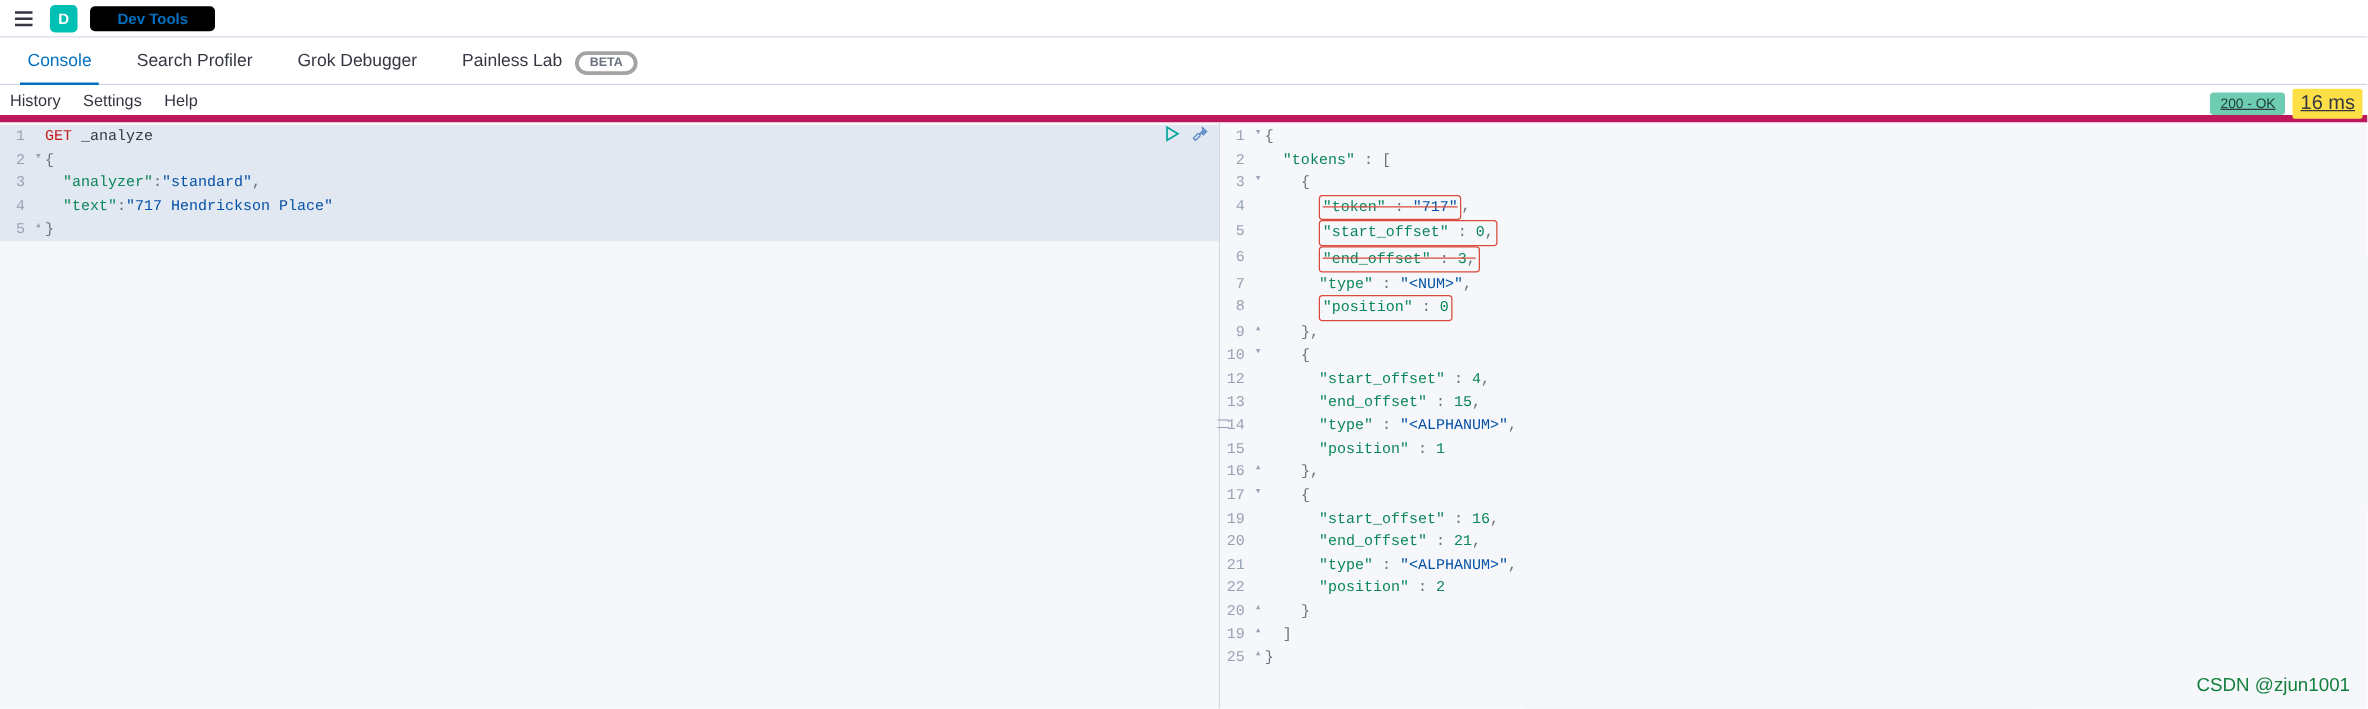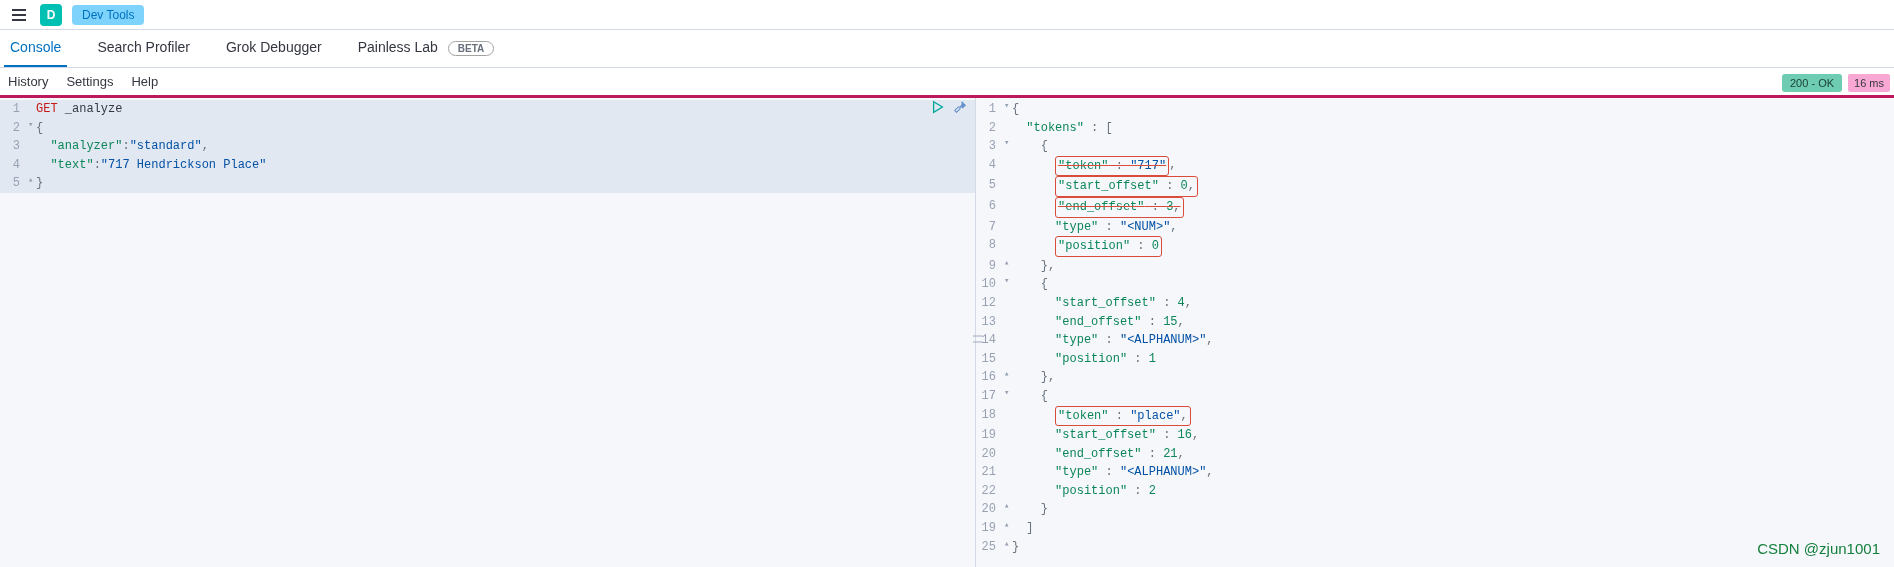--- a/index.html
+++ b/index.html
@@ -1,30 +1,30 @@
 <!DOCTYPE html>
 <html><head>
 <meta charset="utf-8">
 <style>
 * { box-sizing: border-box; margin: 0; padding: 0; }
 body { font-family: -apple-system, BlinkMacSystemFont, "Segoe UI", Helvetica, Arial, sans-serif; background: #fff; color: #343741; font-size: 14px; width: 1894px; height: 567px; overflow: hidden; position: relative; }
 .topbar { height: 30px; border-bottom: 1px solid #d3dae6; display: flex; align-items: center; padding: 0 8px; gap: 10px; }
 .hamburger { display: flex; flex-direction: column; gap: 3px; cursor: pointer; padding: 4px; }
 .hamburger span { width: 14px; height: 2px; background: #343741; }
 .app-badge { width: 22px; height: 22px; background: #00bfb3; border-radius: 4px; color: #fff; font-weight: 600; font-size: 12px; display: flex; align-items: center; justify-content: center; }
-.breadcrumb-btn { background: #7dd3fc; color: #0071c2; border: none; border-radius: 4px; padding: 3px 10px; font-size: 12px; cursor: pointer; }
-.tabbar { height: 38px; border-bottom: 1px solid #d3dae6; display: flex; align-items: flex-end; padding: 0 4px; gap: 24px; font-size: 14px; }
+.breadcrumb-btn { background: #000000; color: #0071c2; border: none; border-radius: 4px; padding: 3px 22px; font-size: 12px; cursor: pointer; font-weight: bold; }
+.tabbar { height: 38px; border-bottom: 1px solid #d3dae6; display: flex; align-items: center; padding: 0 16px; gap: 24px; font-size: 14px; }
 .tab { padding: 10px 6px; cursor: pointer; color: #343741; border-bottom: 2px solid transparent; }
 .tab.active { color: #0071c2; border-bottom-color: #0071c2; }
-.beta { border: 1px solid #a3a3a3; border-radius: 12px; padding: 1px 9px; font-size: 10px; font-weight: 700; margin-left: 6px; color: #69707d; }
-.toolbar { height: 30px; border-bottom: 3px solid #be185d; display: flex; align-items: center; padding: 0 8px; gap: 18px; font-size: 13px; }
+.beta { border: 3px solid #a3a3a3; border-radius: 12px; padding: 1px 9px; font-size: 10px; font-weight: 700; margin-left: 6px; color: #69707d; }
+.toolbar { height: 30px; border-bottom: 6px solid #be185d; display: flex; align-items: center; padding: 0 8px; gap: 18px; font-size: 13px; }
 .toolbar .menu { cursor: pointer; }
-.status-bar { position: absolute; right: 0; top: 68px; height: 30px; display: flex; align-items: center; gap: 6px; padding-right: 4px; }
+.status-bar { position: absolute; right: 0; top: 68px; height: 30px; display: flex; align-items: center; gap: 6px; padding-right: 4px; text-decoration: underline; }
 .status-pill { background: #6dccb1; color: #1a3e34; font-size: 11px; padding: 3px 8px; border-radius: 3px; }
-.timing { background: #f9a8d4; color: #343741; font-size: 11px; padding: 3px 6px; border-radius: 2px; }
+.timing { background: #fde047; color: #343741; font-size: 16px; padding: 3px 6px; border-radius: 2px; }
 .panes { display: flex; height: calc(567px - 98px); }
 .pane { flex: 1; position: relative; background: #f5f7fa; }
 .pane-left { flex: 0.515; border-right: 1px solid #d3dae6; }
 .pane-right { flex: 0.485; }
 .gutter { width: 26px; text-align: right; padding-right: 6px; color: #98a2b3; -webkit-user-select: none; user-select: none; }
 .code-area { font-family: "SFMono-Regular", Consolas, "Liberation Mono", Menlo, monospace; font-size: 12px; line-height: 1.55; padding-top: 2px; }
 .code-line { display: flex; white-space: pre; }
 .code-line.hl { background: #e1e8f2; }
 .fold { color: #98a2b3; font-size: 9px; padding-left: 2px; width: 10px; display:inline-block;}
 .tok-method { color: #c41a16; text-align: center; }
@@ -102,21 +102,20 @@
     <div class="code-line"><span class="gutter">7</span><span class="fold"> </span><span>      </span><span class="tok-key">"type"</span><span class="tok-punc"> : </span><span class="tok-str">"&lt;NUM&gt;"</span><span class="tok-punc">,</span></div>
     <div class="code-line"><span class="gutter">8</span><span class="fold"> </span><span>      </span><span class="redbox"><span class="tok-key">"position"</span><span class="tok-punc"> : </span><span class="tok-num">0</span></span></div>
     <div class="code-line"><span class="gutter">9</span><span class="fold">▴</span><span>    </span><span class="tok-punc">},</span></div>
     <div class="code-line"><span class="gutter">10</span><span class="fold">▾</span><span>    </span><span class="tok-punc">{</span></div>
     <div class="code-line"><span class="gutter">12</span><span class="fold"> </span><span>      </span><span class="tok-key">"start_offset"</span><span class="tok-punc"> : </span><span class="tok-num">4</span><span class="tok-punc">,</span></div>
     <div class="code-line"><span class="gutter">13</span><span class="fold"> </span><span>      </span><span class="tok-key">"end_offset"</span><span class="tok-punc"> : </span><span class="tok-num">15</span><span class="tok-punc">,</span></div>
     <div class="code-line"><span class="gutter">14</span><span class="fold"> </span><span>      </span><span class="tok-key">"type"</span><span class="tok-punc"> : </span><span class="tok-str">"&lt;ALPHANUM&gt;"</span><span class="tok-punc">,</span></div>
     <div class="code-line"><span class="gutter">15</span><span class="fold"> </span><span>      </span><span class="tok-key">"position"</span><span class="tok-punc"> : </span><span class="tok-num">1</span></div>
     <div class="code-line"><span class="gutter">16</span><span class="fold">▴</span><span>    </span><span class="tok-punc">},</span></div>
     <div class="code-line"><span class="gutter">17</span><span class="fold">▾</span><span>    </span><span class="tok-punc">{</span></div>
-    <div class="code-line"><span class="gutter">18</span><span class="fold"> </span><span>      </span><span class="redbox"><span class="tok-key">"token"</span><span class="tok-punc"> : </span><span class="tok-str">"place"</span><span class="tok-punc">,</span></span></div>
     <div class="code-line"><span class="gutter">19</span><span class="fold"> </span><span>      </span><span class="tok-key">"start_offset"</span><span class="tok-punc"> : </span><span class="tok-num">16</span><span class="tok-punc">,</span></div>
     <div class="code-line"><span class="gutter">20</span><span class="fold"> </span><span>      </span><span class="tok-key">"end_offset"</span><span class="tok-punc"> : </span><span class="tok-num">21</span><span class="tok-punc">,</span></div>
     <div class="code-line"><span class="gutter">21</span><span class="fold"> </span><span>      </span><span class="tok-key">"type"</span><span class="tok-punc"> : </span><span class="tok-str">"&lt;ALPHANUM&gt;"</span><span class="tok-punc">,</span></div>
     <div class="code-line"><span class="gutter">22</span><span class="fold"> </span><span>      </span><span class="tok-key">"position"</span><span class="tok-punc"> : </span><span class="tok-num">2</span></div>
     <div class="code-line"><span class="gutter">20</span><span class="fold">▴</span><span>    </span><span class="tok-punc">}</span></div>
     <div class="code-line"><span class="gutter">19</span><span class="fold">▴</span><span>  </span><span class="tok-punc">]</span></div>
     <div class="code-line"><span class="gutter">25</span><span class="fold">▴</span><span class="tok-punc">}</span></div>
 
   </div>
 </div>

